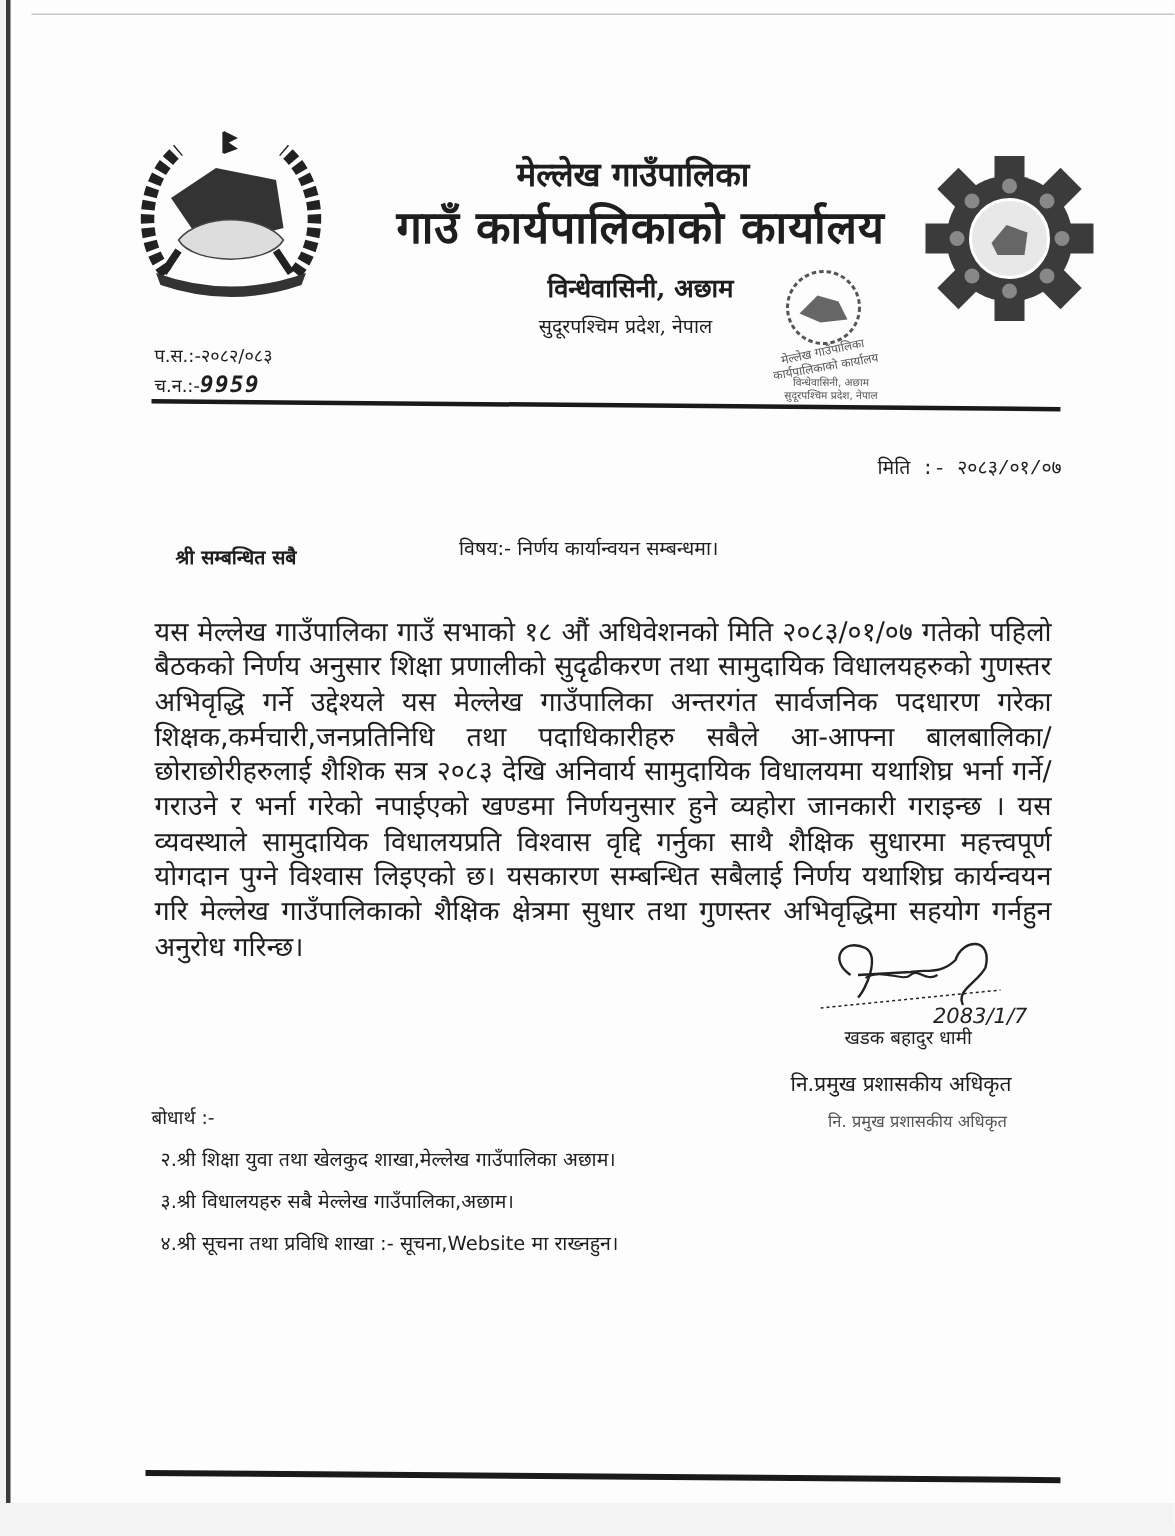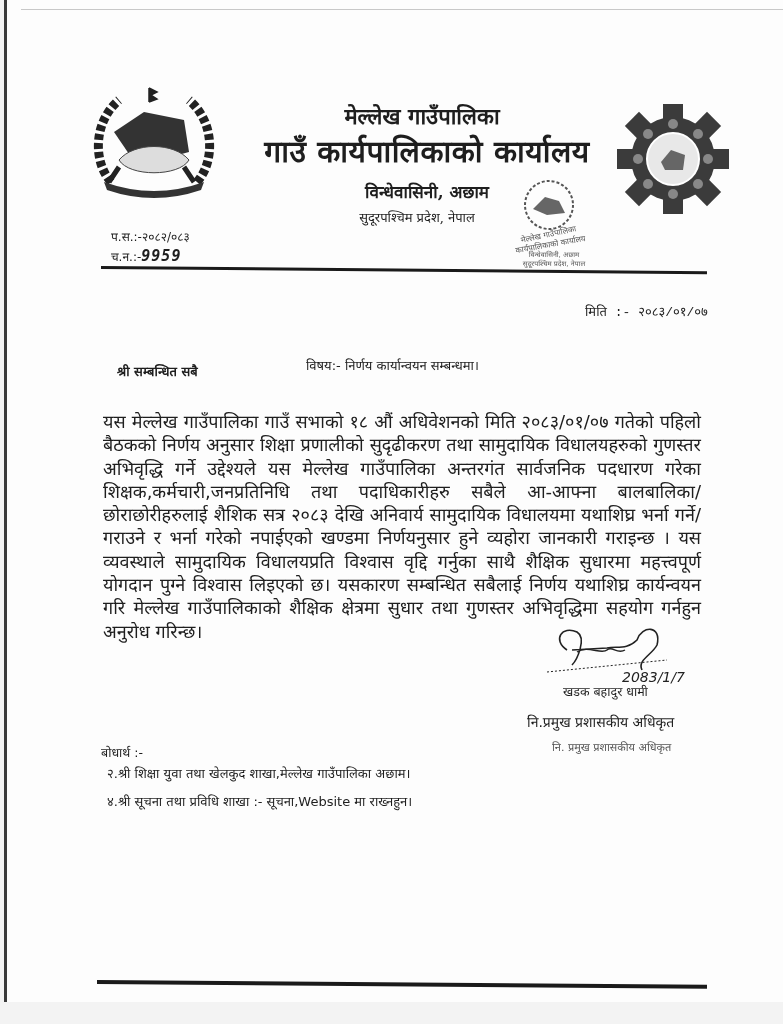--- a/index.html
+++ b/index.html
@@ -18,38 +18,38 @@
   .top-rule { position: absolute; left: 14px; top: 9px; width: 765px; height: 1px; background: #c8c8c8; }
   .emblem { position: absolute; }
   .emblem-left { left: 82px; top: 82px; width: 130px; height: 120px; }
   .emblem-right { left: 606px; top: 100px; width: 120px; height: 118px; }
   .stamp { position: absolute; left: 492px; top: 175px; width: 100px; height: 95px; }
   .hdr { position: absolute; text-align: center; white-space: nowrap; }
   .hdr-1 { left: 300px; top: 100px; width: 230px; font-size: 22px; font-weight: bold; }
   .hdr-2 { left: 240px; top: 130px; width: 360px; font-size: 30px; font-weight: bold; letter-spacing: 0.5px; }
   .hdr-3 { left: 330px; top: 180px; width: 180px; font-size: 17px; font-weight: bold; }
   .hdr-4 { left: 320px; top: 208px; width: 180px; font-size: 13px; }
-  .ref { position: absolute; left: 104px; font-size: 12px; font-family: "DejaVu Sans", sans-serif; }
+  .ref { position: absolute; left: 96px; font-size: 12px; font-family: "DejaVu Sans", sans-serif; }
   .ref-ps { top: 228px; }
   .ref-cn { top: 247px; }
   .ref-cn .hand { font-family: "DejaVu Sans Mono", monospace; font-style: italic; font-size: 15px; font-weight: bold; letter-spacing: 1px; }
   .head-rule { position: absolute; left: 94px; top: 266px; width: 606px; height: 3px; background: #1a1a1a; transform: rotate(0.5deg); transform-origin: left; }
   .date { position: absolute; left: 578px; top: 302px; font-size: 13px; font-family: Liberation Mono, monospace; }
   .subject { position: absolute; left: 299px; top: 356px; font-size: 13px; font-family: "DejaVu Sans", sans-serif; }
   .salutation { position: absolute; left: 110px; top: 362px; font-size: 13px; font-weight: bold; font-family: "DejaVu Sans", sans-serif; }
   .body-text {
     position: absolute; left: 96px; top: 410px; width: 598px;
     font-size: 18px; line-height: 23.3px; text-align: justify;
     font-family: "DejaVu Sans", sans-serif;
   }
   .sig { position: absolute; left: 540px; top: 620px; width: 170px; height: 70px; }
   .signer { position: absolute; left: 556px; top: 683px; font-size: 12.5px; font-family: "DejaVu Sans", sans-serif; }
   .signer-title { position: absolute; left: 520px; top: 712px; font-size: 14px; font-family: "DejaVu Sans", sans-serif; }
   .signer-stamp { position: absolute; left: 545px; top: 739px; font-size: 11px; color: #555; font-family: "DejaVu Sans", sans-serif; }
-  .cc-title { position: absolute; left: 94px; top: 736px; font-size: 12.5px; font-family: "DejaVu Sans", sans-serif; margin-top: 8px; }
+  .cc-title { position: absolute; left: 94px; top: 736px; font-size: 12.5px; font-family: "DejaVu Sans", sans-serif; }
   .cc-list { position: absolute; left: 100px; top: 760px; margin: 0; padding: 0; list-style: none; font-size: 13px; font-family: "DejaVu Sans", sans-serif; }
   .cc-list li { height: 28px; line-height: 28px; white-space: nowrap; }
   .foot-rule { position: absolute; left: 90px; top: 980px; width: 610px; height: 4px; background: #1a1a1a; transform: rotate(0.45deg); transform-origin: left; }
   .footer { position: absolute; left: 90px; top: 993px; font-size: 8px; color: #444; font-family: "DejaVu Sans", sans-serif; white-space: nowrap; }
   .footer span { margin-right: 16px; }
   .footer .u { text-decoration: underline; }
 </style>
 </head>
 <body>
 
@@ -135,17 +135,18 @@
     <path d="M0 52 L120 40" stroke="#222" stroke-width="1" stroke-dasharray="2 2"></path>
     <text x="75" y="62" font-size="14" fill="#222" font-family="DejaVu Sans, sans-serif" font-style="italic">2083/1/7</text>
   </svg>
   <div class="signer">खडक बहादुर धामी</div>
   <div class="signer-title">नि.प्रमुख प्रशासकीय अधिकृत</div>
   <div class="signer-stamp">नि. प्रमुख प्रशासकीय अधिकृत</div>
 
   <div class="cc-title">बोधार्थ :-</div>
   <ul class="cc-list">
     <li>२.श्री शिक्षा युवा तथा खेलकुद शाखा,मेल्लेख गाउँपालिका अछाम।</li>
+    <li>३.श्री विधालयहरु सबै मेल्लेख गाउँपालिका,अछाम।</li>
     <li>४.श्री सूचना तथा प्रविधि शाखा :- सूचना,Website मा राख्नहुन।</li>
   </ul>
 
   <div class="foot-rule"></div>
 </div>
 
 </body></html>

